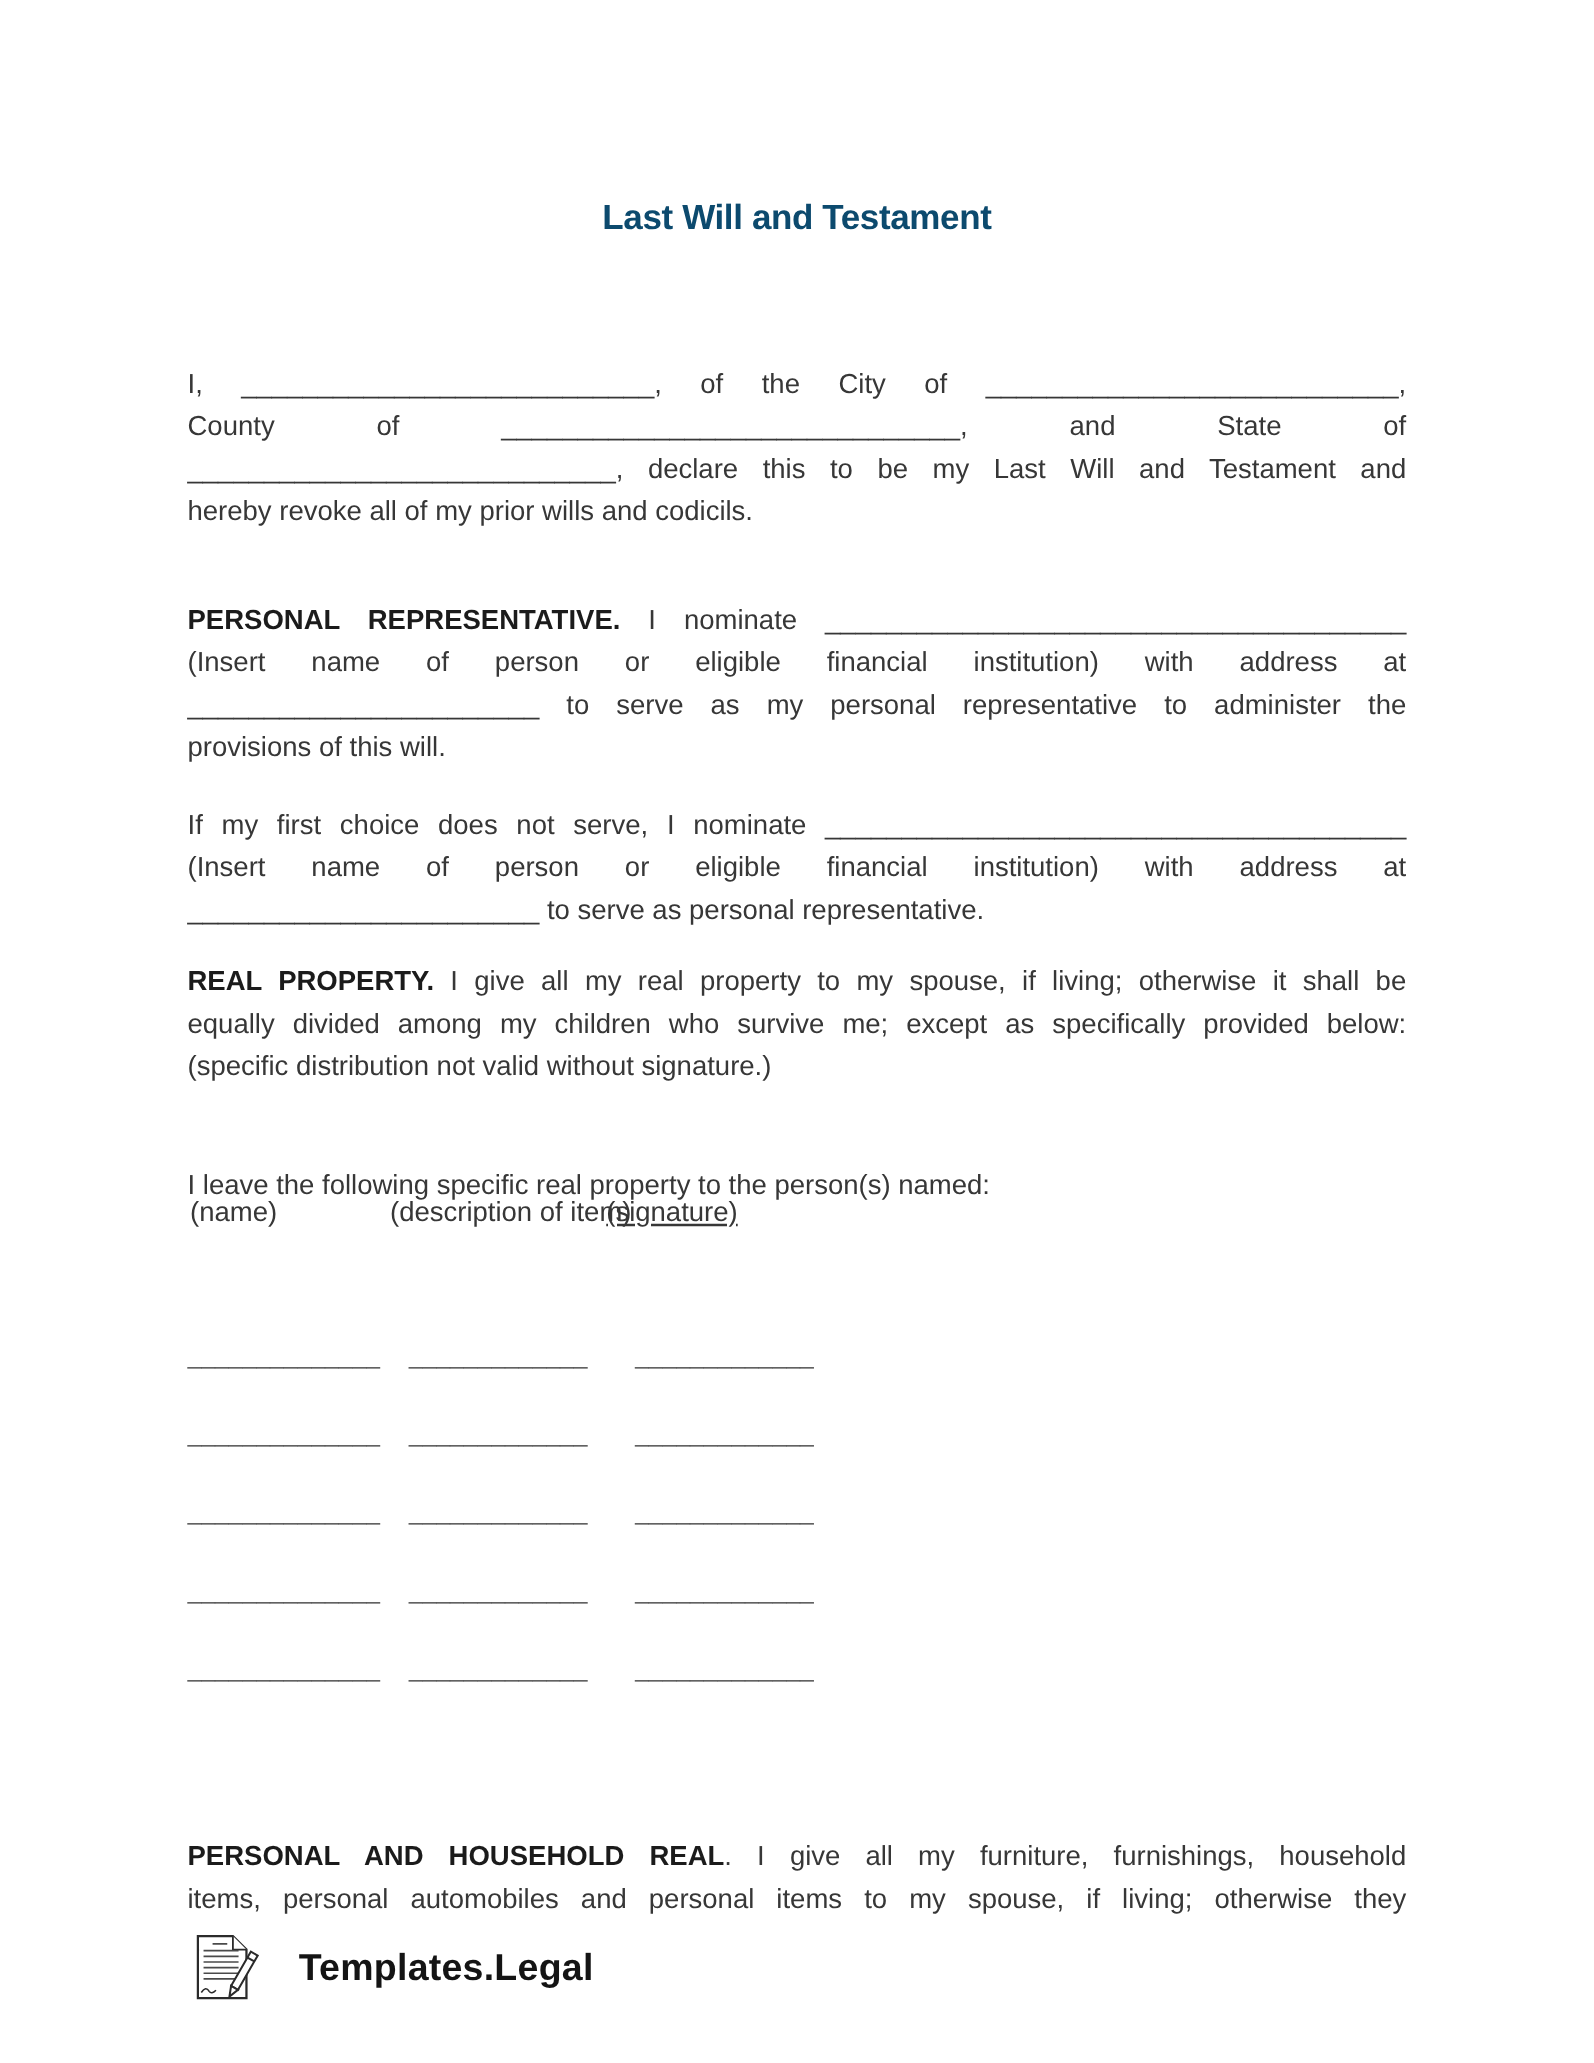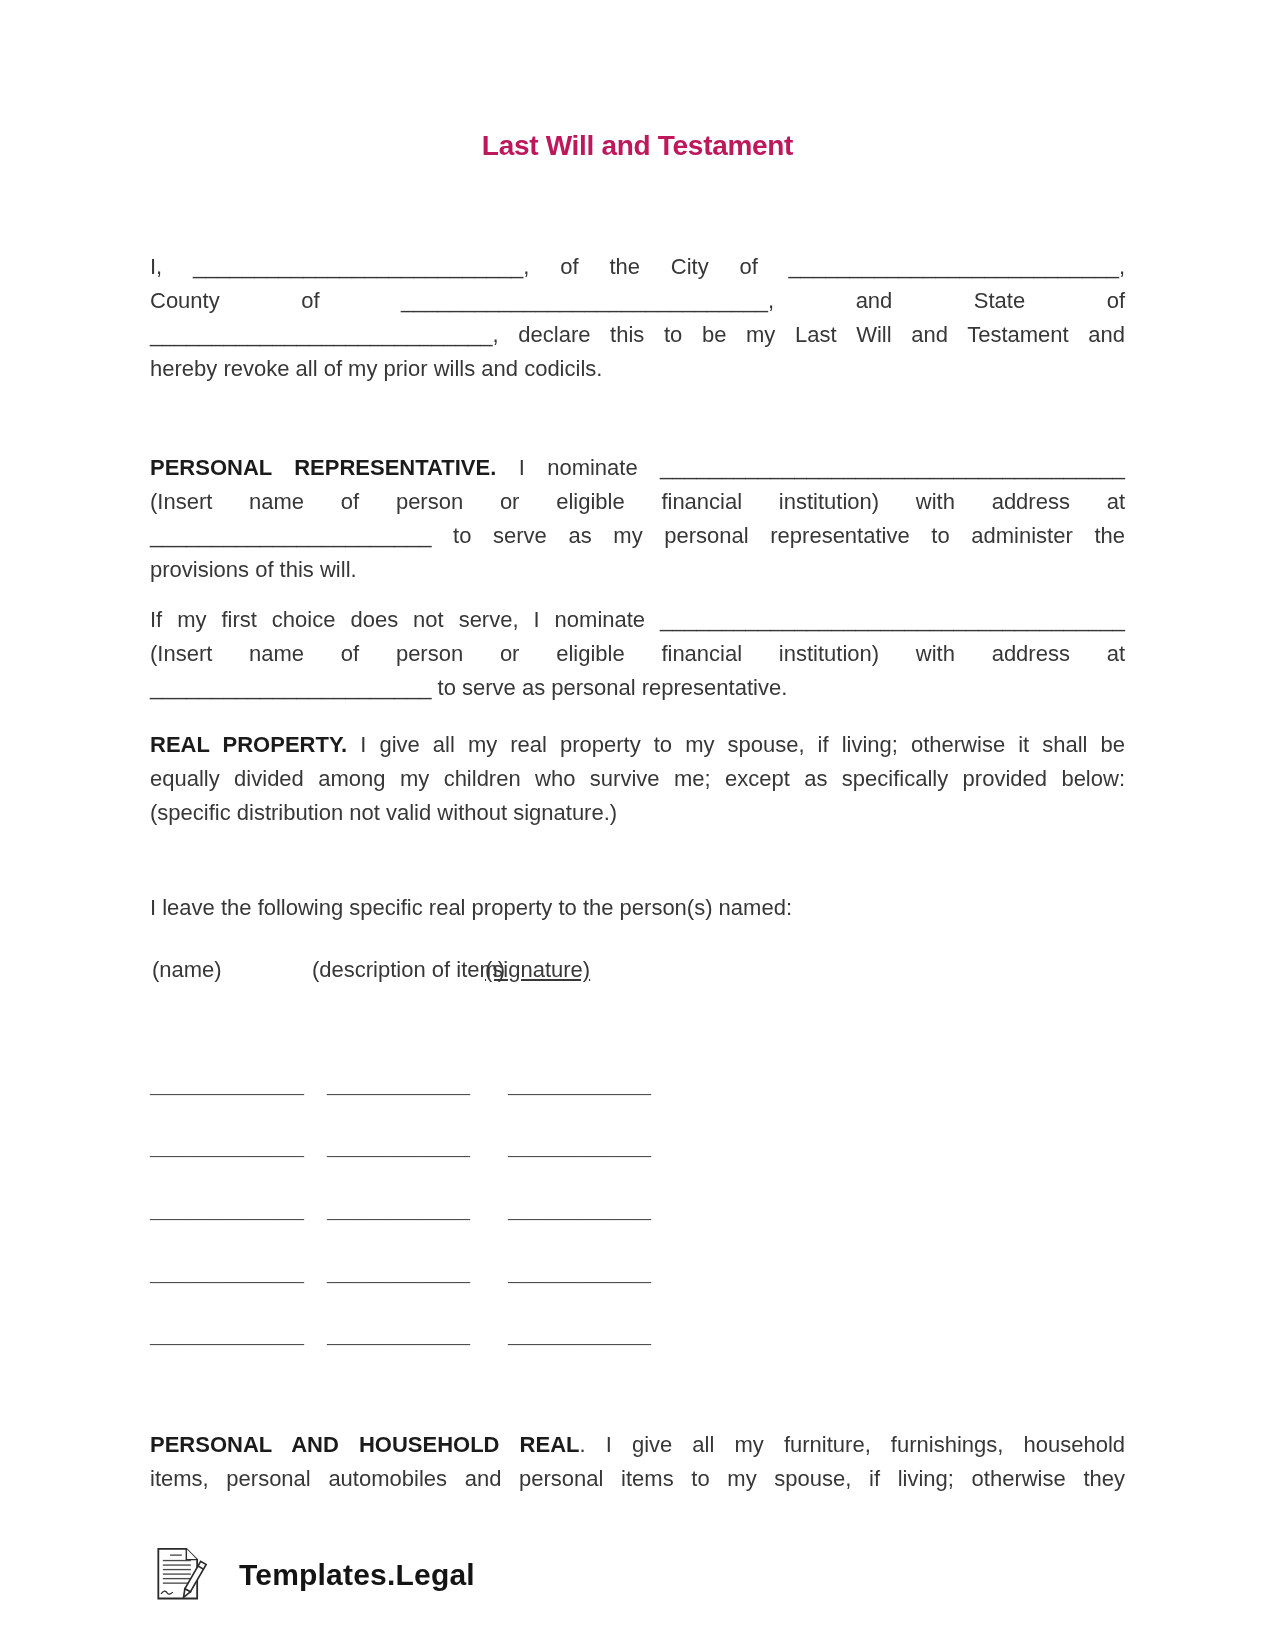--- a/index.html
+++ b/index.html
@@ -7,25 +7,25 @@
     position:relative;
     width:1275px;height:1650px;
     margin:0 auto;
     background:#ffffff;
     font-family:"Liberation Sans","DejaVu Sans",sans-serif;
     font-size:22px;line-height:34px;
     color:#373737;
     overflow:hidden;
   }
   .title{
-    position:absolute;top:128px;left:150px;width:975px;margin:0;
+    position:absolute;top:156px;left:150px;width:975px;margin:0;
     text-align:center;font-size:28px;line-height:36px;font-weight:bold;
-    color:#be185d;letter-spacing:-0.3px;
+    color:#0c4a6e;letter-spacing:-0.3px;
   }
-  .block{position:absolute;left:150px;width:975px;}
+  .block{position:absolute;left:150px;width:975px;margin-top:40px;}
   .ln{min-height:34px;}
   .j{text-align:justify;text-align-last:justify;}
   .lead{font-weight:bold;color:#1b1b1b;}
   
   .headers{position:absolute;top:953px;left:150px;width:975px;height:34px;}
   .headers .h{position:absolute;top:0;white-space:nowrap;}
   .h-name{left:2px;}
   .h-desc{left:162px;}
   .h-sig{left:335px;text-decoration:underline;}
   .blank-row{position:absolute;left:150px;width:975px;height:34px;}
@@ -51,21 +51,21 @@
 
   <h1 class="title">Last Will and Testament</h1>
 
   <div class="block" style="top:250px">
     <div class="ln j">I, ___________________________, of the City of ___________________________,</div>
     <div class="ln j">County of ______________________________, and State of</div>
     <div class="ln j">____________________________, declare this to be my Last Will and Testament and</div>
     <div class="ln">hereby revoke all of my prior wills and codicils.</div>
   </div>
 
-  <div class="block" style="top:451px">
+  <div class="block" style="top:439px">
     <div class="ln j">
       <span class="lead">PERSONAL REPRESENTATIVE.</span>
       <span>I nominate ______________________________________</span>
     </div>
     <div class="ln j">(Insert name of person or eligible financial institution) with address at</div>
     <div class="ln j">_______________________ to serve as my personal representative to administer the</div>
     <div class="ln">provisions of this will.</div>
   </div>
 
   <div class="block" style="top:603px">

